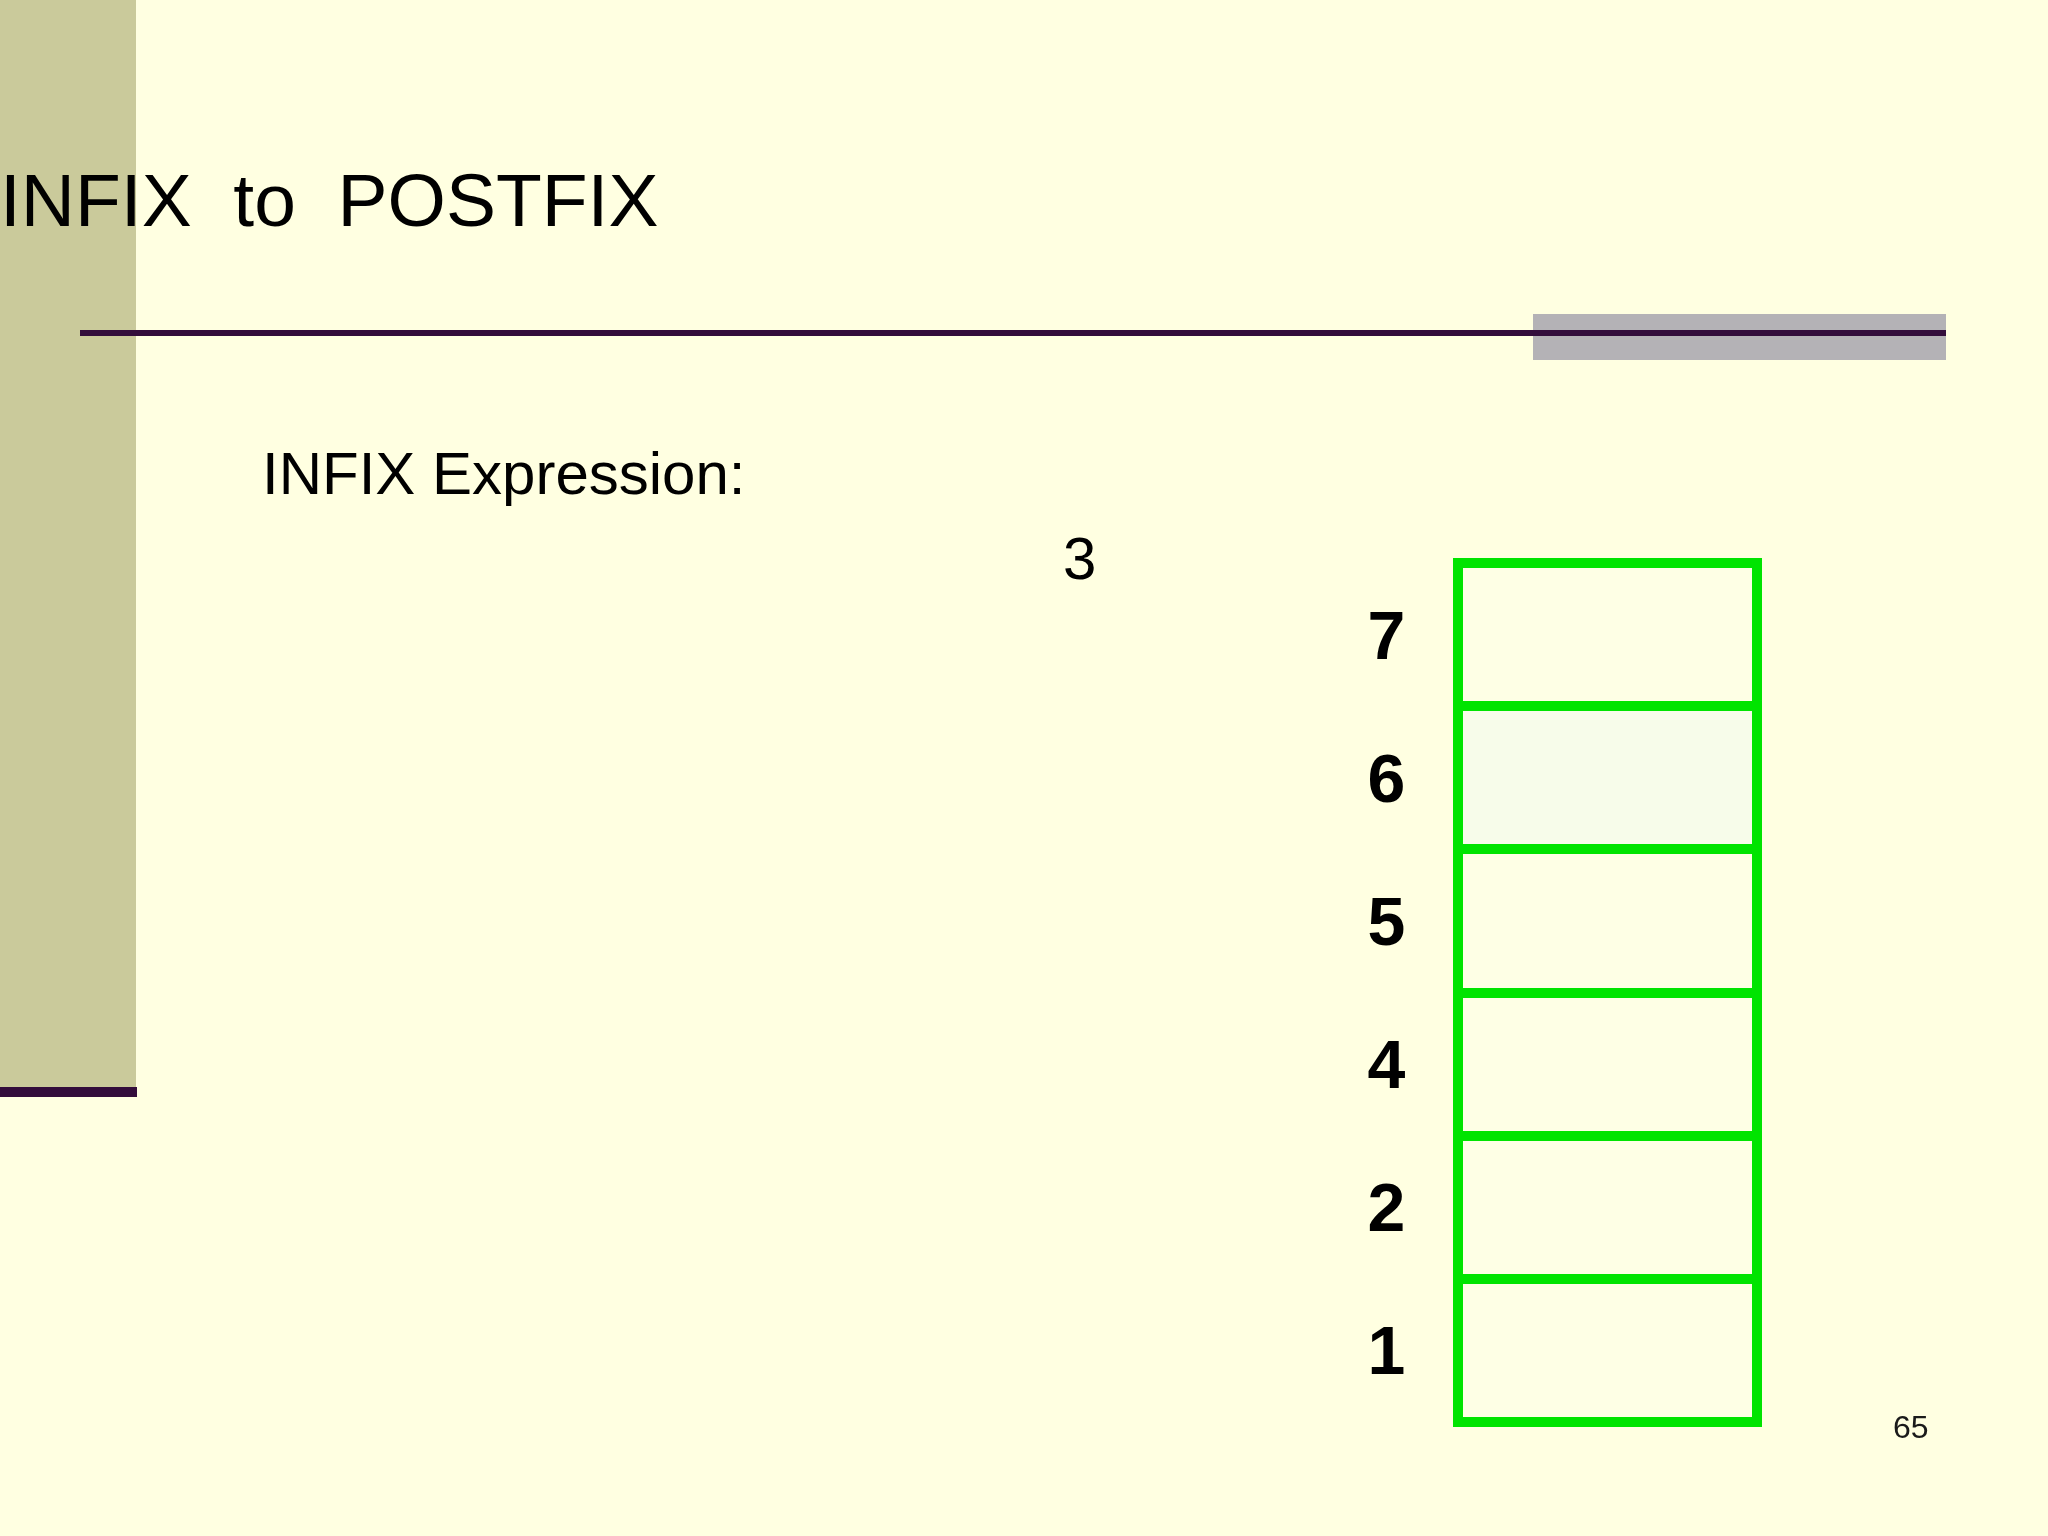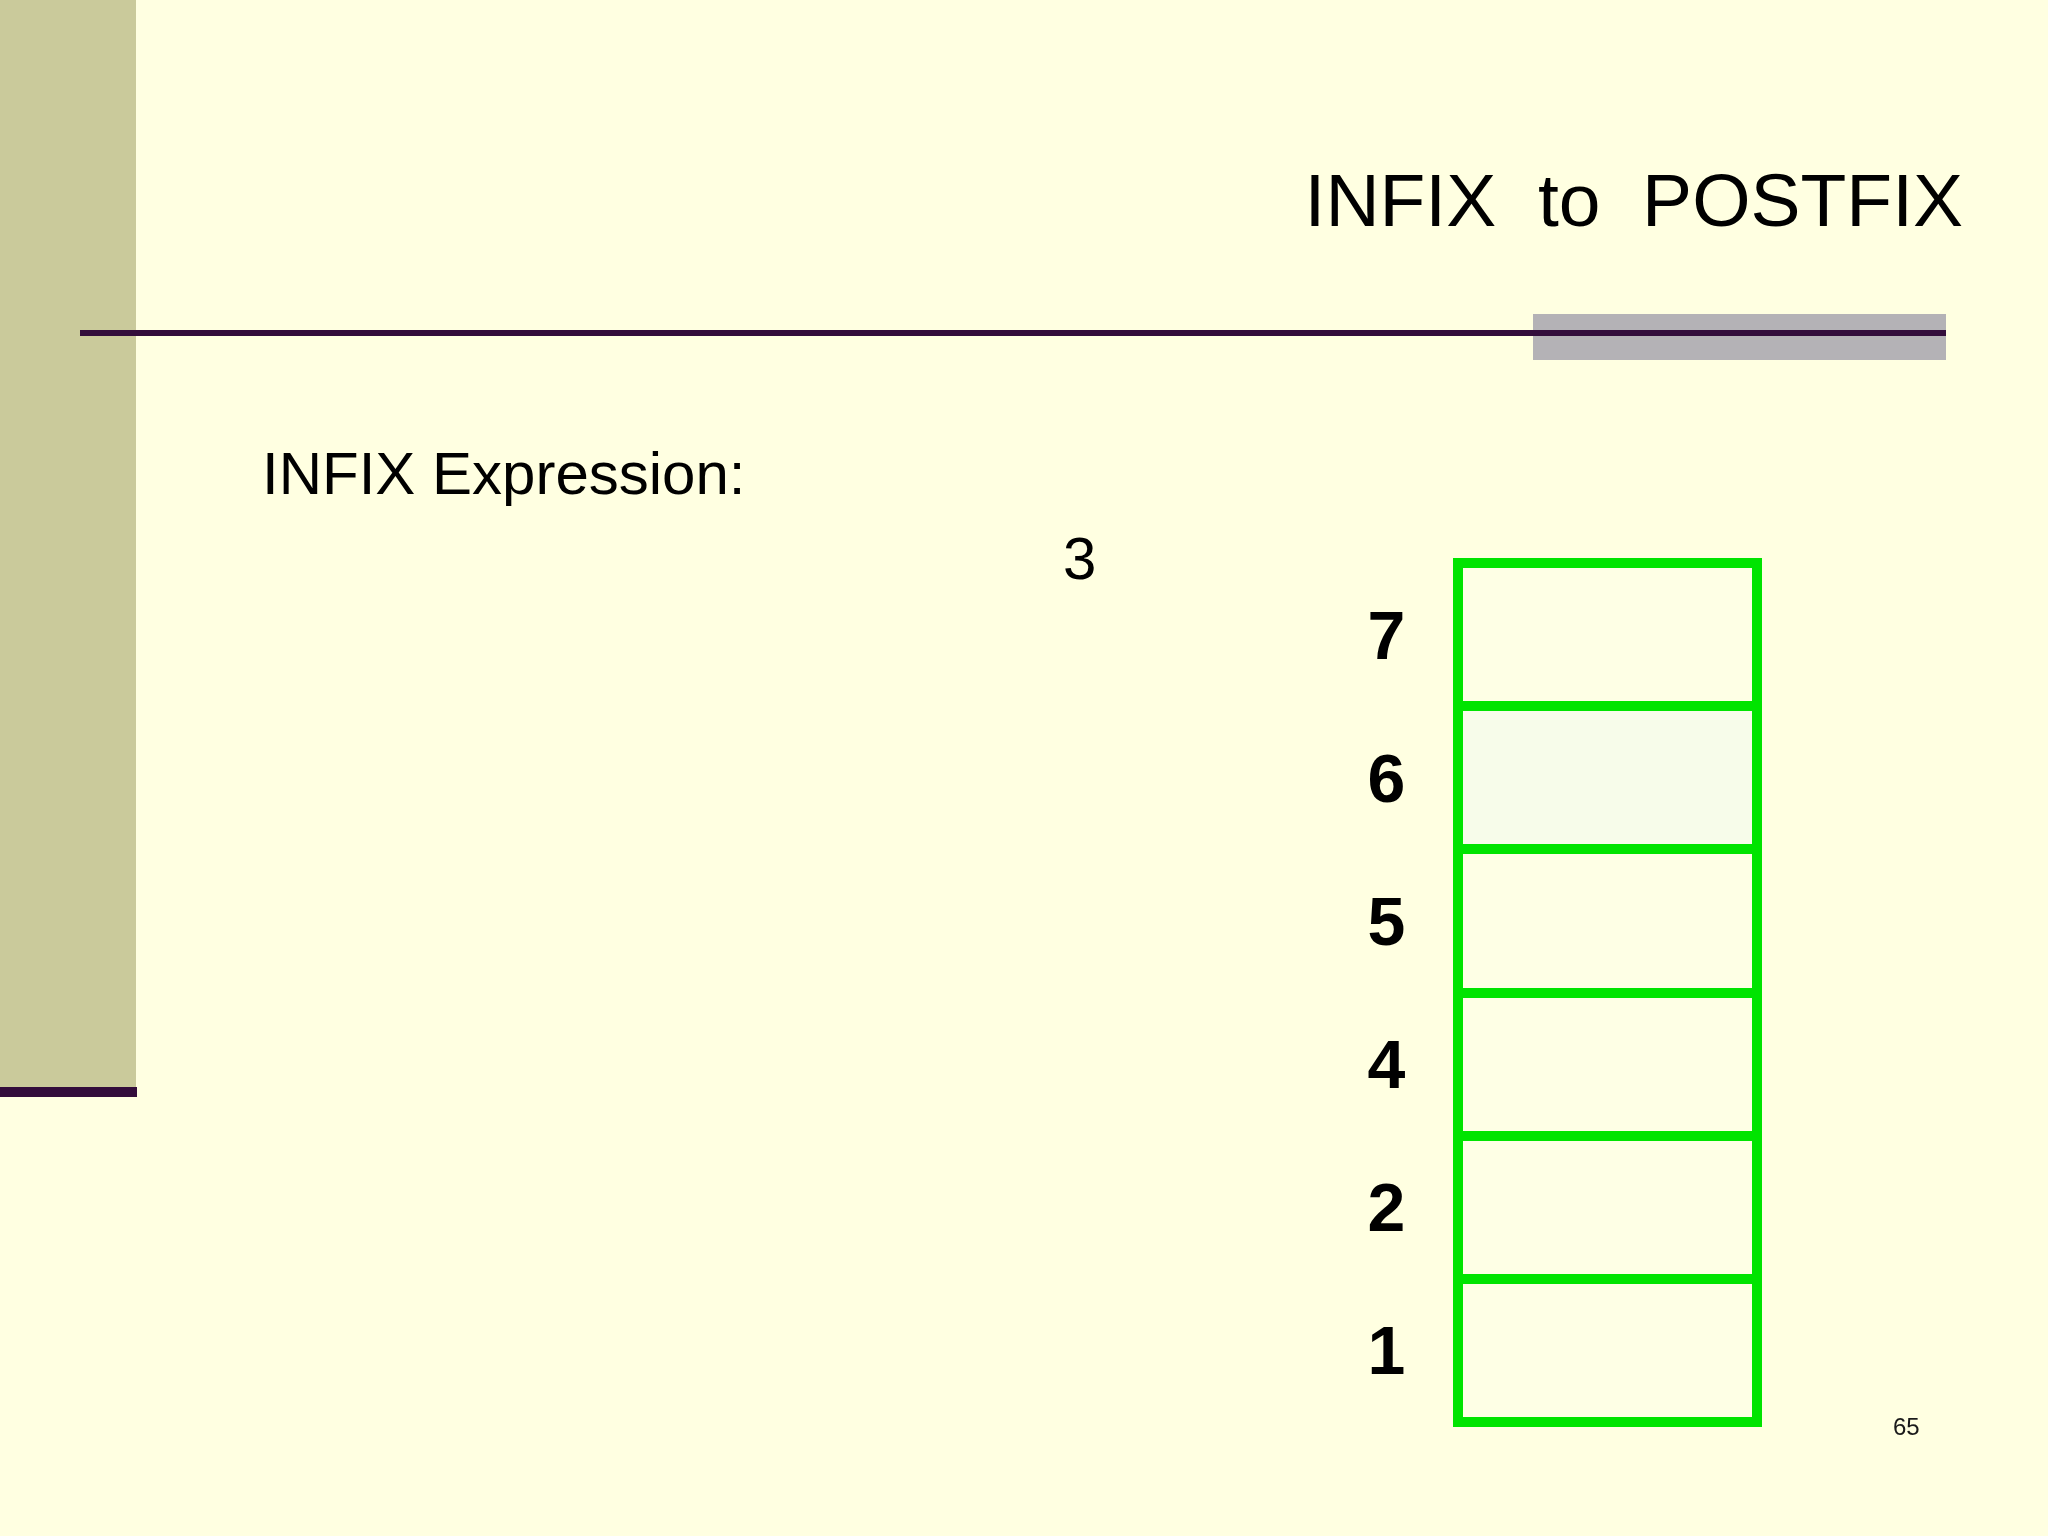--- a/index.html
+++ b/index.html
@@ -11,41 +11,41 @@
   .slide{
     position:relative; width:2048px; height:1536px; overflow:hidden;
     background:var(--bg); color:var(--text);
   }
   .sidebar{position:absolute; left:0; top:0; width:136px; height:1087px; background:var(--sidebar);}
   .sidebar-underline{position:absolute; left:0; top:1087px; width:137px; height:10px; background:var(--line);}
   .gray-accent{position:absolute; left:1533px; top:314px; width:413px; height:46px; background:var(--gray-accent); z-index:1;}
   .divider{position:absolute; left:80px; top:330px; width:1866px; height:6px; background:var(--line); z-index:2;}
   .title{
     position:absolute; left:0; top:163px; width:1938px;
-    font-size:75px; line-height:75px; text-align:right; white-space:pre;margin-left:25px;
+    font-size:75px; line-height:75px; text-align:left; white-space:pre;
   }
   .expr-label{position:absolute; left:228px; font-size:60px; line-height:85px; white-space:pre;}
   .expr-value{position:absolute; left:1063px; font-size:60px; line-height:85px; white-space:pre;}
   .row1{top:431px;margin-left:34px;} .row2{top:516px;}
   .stack-labels{
     position:absolute; left:1320px; top:558px; width:133px; height:869px;
     box-sizing:border-box; padding:10px 0; display:flex; flex-direction:column; gap:10px;
   }
   .stack-labels .idx{
     flex:1; display:flex; align-items:center; justify-content:center;
     font-size:68px; font-weight:bold;
   }
   .stack{
     position:absolute; left:1453px; top:558px; width:309px; height:869px;
     box-sizing:border-box; background:var(--stack-border);
     padding:10px; display:flex; flex-direction:column; gap:10px;
   }
   .stack .cell{flex:1; background:var(--cell-bg);}
   .stack .cell:nth-child(2){background:var(--cell-highlight);}
-  .page-number{position:absolute; left:1893px; top:1408px; font-size:24px; line-height:38px; color:#1a1a1a;}
+  .page-number{position:absolute; left:1893px; top:1408px; font-size:32px; line-height:38px; color:#1a1a1a;}
 </style>
 </head>
 <body>
 
 <div class="slide">
 
   <div class="sidebar"></div>
   <div class="sidebar-underline"></div>
 
   <div class="gray-accent"></div>

